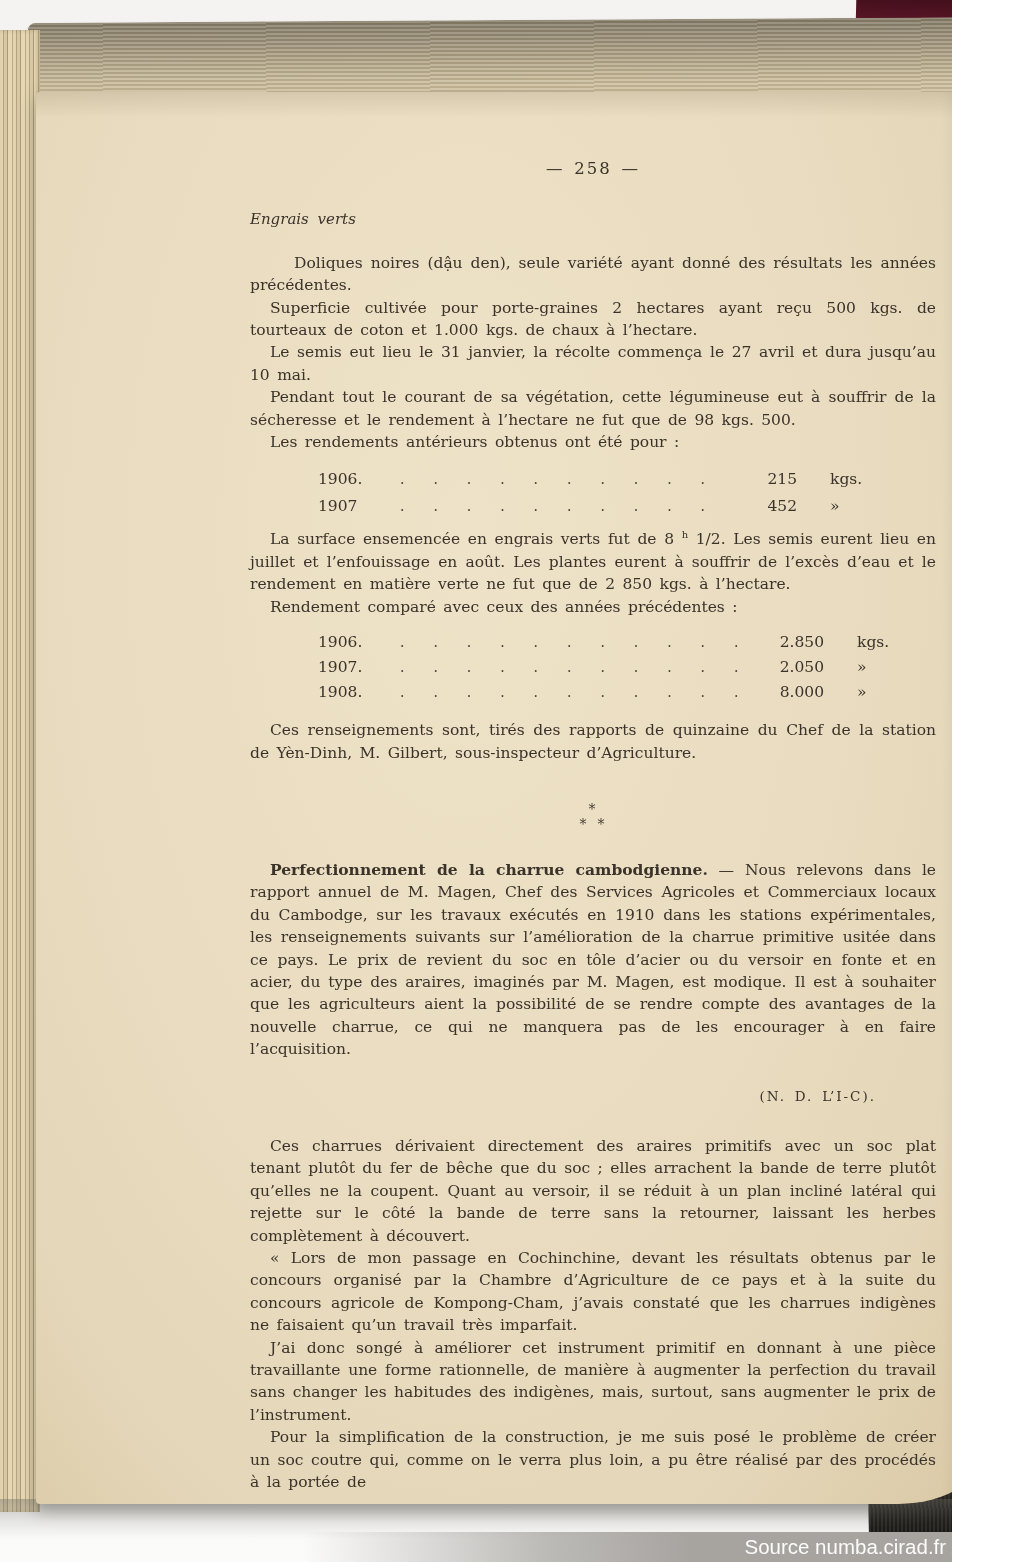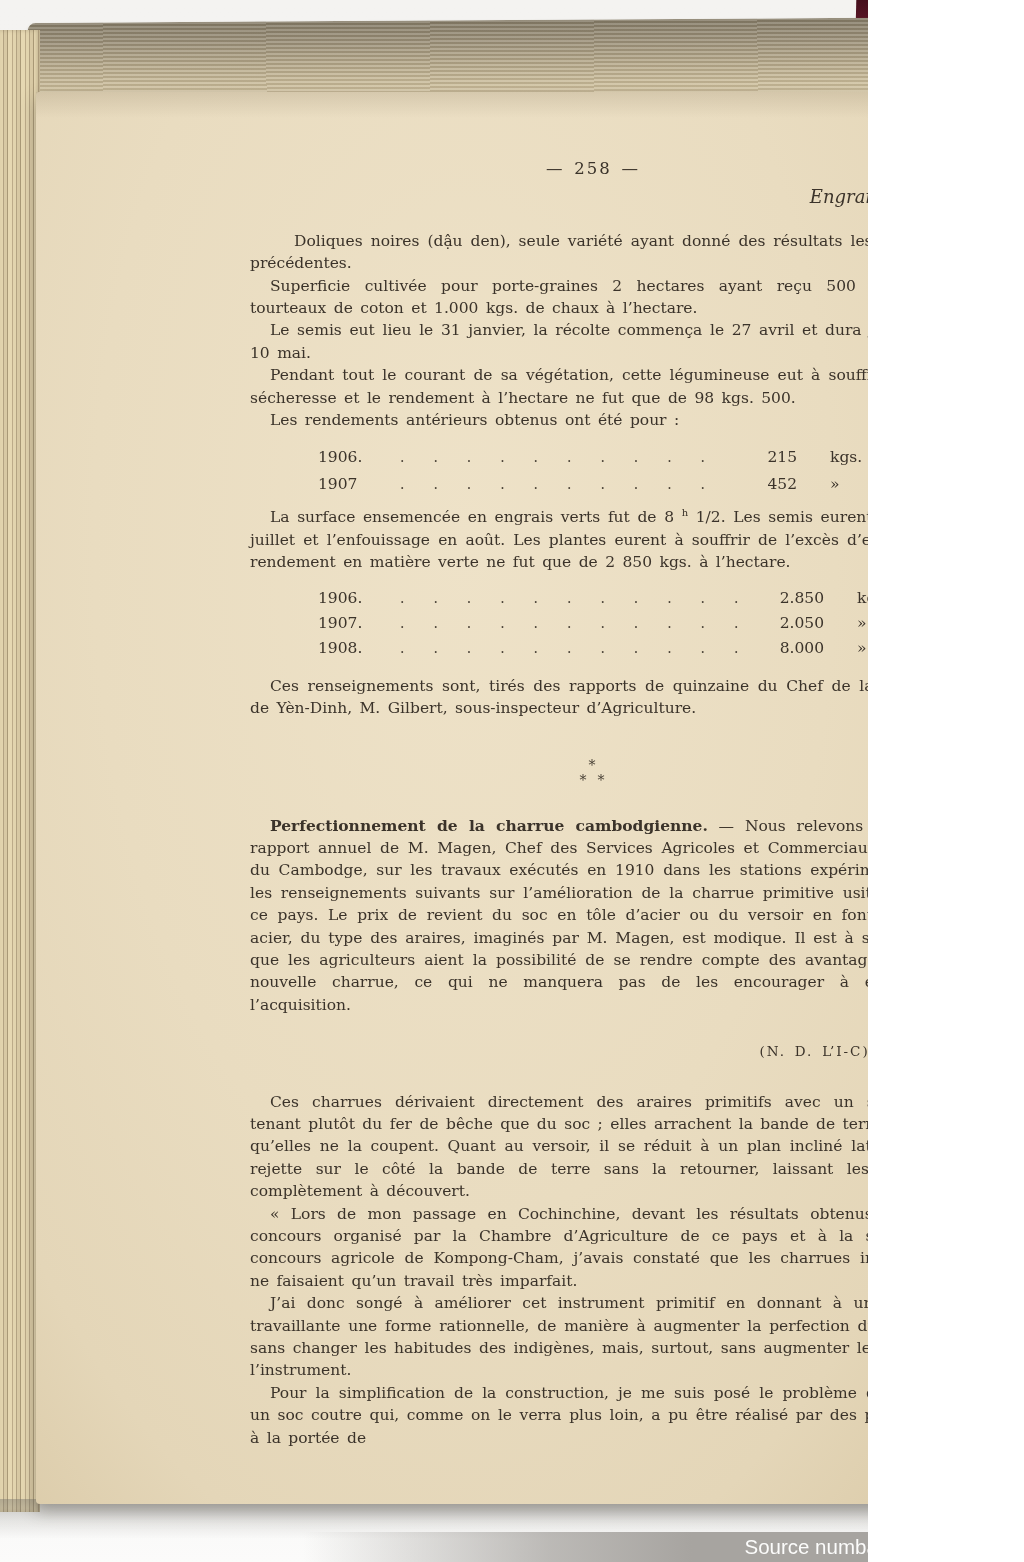--- a/index.html
+++ b/index.html
@@ -1,18 +1,18 @@
 <!DOCTYPE html>
 <html><head>
 <meta charset="utf-8">
 <style>
   * { margin:0; padding:0; box-sizing:border-box; }
   html,body { width:1024px; height:1562px; }
   .scene {
-    position:relative; width:868px; height:1562px; overflow:hidden;
+    position:relative; width:952px; height:1562px; overflow:hidden;
     background:linear-gradient(180deg,#f4f3f1 0%, #f1f0ee 80%, #fbfbfa 100%);
     font-family:"DejaVu Serif","Liberation Serif",serif;
   }
   
   .maroon-cover {
     position:absolute; left:856px; top:-8px; width:154px; height:42px;
     background:linear-gradient(180deg,#3c0d18 0%, #541424 60%, #6a1e2e 100%);
     transform:rotate(1.4deg);
   }
   .top-edges {
@@ -62,21 +62,21 @@
     position:absolute; left:0; top:1499px; width:1024px; height:40px;
     background:linear-gradient(180deg, rgba(112,110,104,0.42) 0%, rgba(112,110,104,0.15) 55%, rgba(112,110,104,0) 100%);
   }
   
   .content {
     position:absolute; left:214px; top:0; width:686px;
     color:#3b332a; font-size:15.5px; line-height:22.4px;
     text-align:justify; word-spacing:2.5px; z-index:3;
   }
   .page-number { margin-top:66px; text-align:center; font-size:16.5px; letter-spacing:2px; text-indent:0; }
-  .section-title { margin-top:6px; text-align:right; font-style:italic; font-size:18px; word-spacing:4px; }
+  .section-title { margin-top:28px; text-align:left; font-style:italic; font-size:15px; word-spacing:4px; }
   .content p { text-indent:20px; }
   .block-a { margin-top:21px; }
   .block-b { margin-top:8px; }
   .block-c { margin-top:14px; }
   .dot-list { margin-left:68px; }
   .list-1 { margin-top:13px; width:558px; }
   .list-1 .dot-row { line-height:27px; }
   .list-2 { margin-top:12px; width:585px; }
   .list-2 .dot-row { line-height:25px; }
   .dot-row { display:flex; align-items:baseline;gap:24px; }
@@ -134,20 +134,21 @@
         <div class="dot-row">
           <span class="year">1907</span>
           <span class="dots">. . . . . . . . . . . . . . . . . . . . . . . . . . . . . . . . . . . . . . . . . . . . . . . . . . . . . . . . . . . .</span>
           <span class="amount">452</span>
           <span class="unit">»</span>
         </div>
       </div>
 
       <div class="block-b">
         <p><span>La surface ensemencée en engrais verts fut de 8 </span><sup>h</sup><span> 1/2. Les semis eurent lieu en juillet et l’enfouissage en août. Les plantes eurent à souffrir de l’excès d’eau et le rendement en matière verte ne fut que de 2 850 kgs. à l’hectare.</span></p>
+        <p>Rendement comparé avec ceux des années précédentes :</p>
       </div>
 
       <div class="dot-list list-2">
         <div class="dot-row">
           <span class="year">1906.</span>
           <span class="dots">. . . . . . . . . . . . . . . . . . . . . . . . . . . . . . . . . . . . . . . . . . . . . . . . . . . . . . . . . . . .</span>
           <span class="amount">2.850</span>
           <span class="unit">kgs.</span>
         </div>
         <div class="dot-row">

